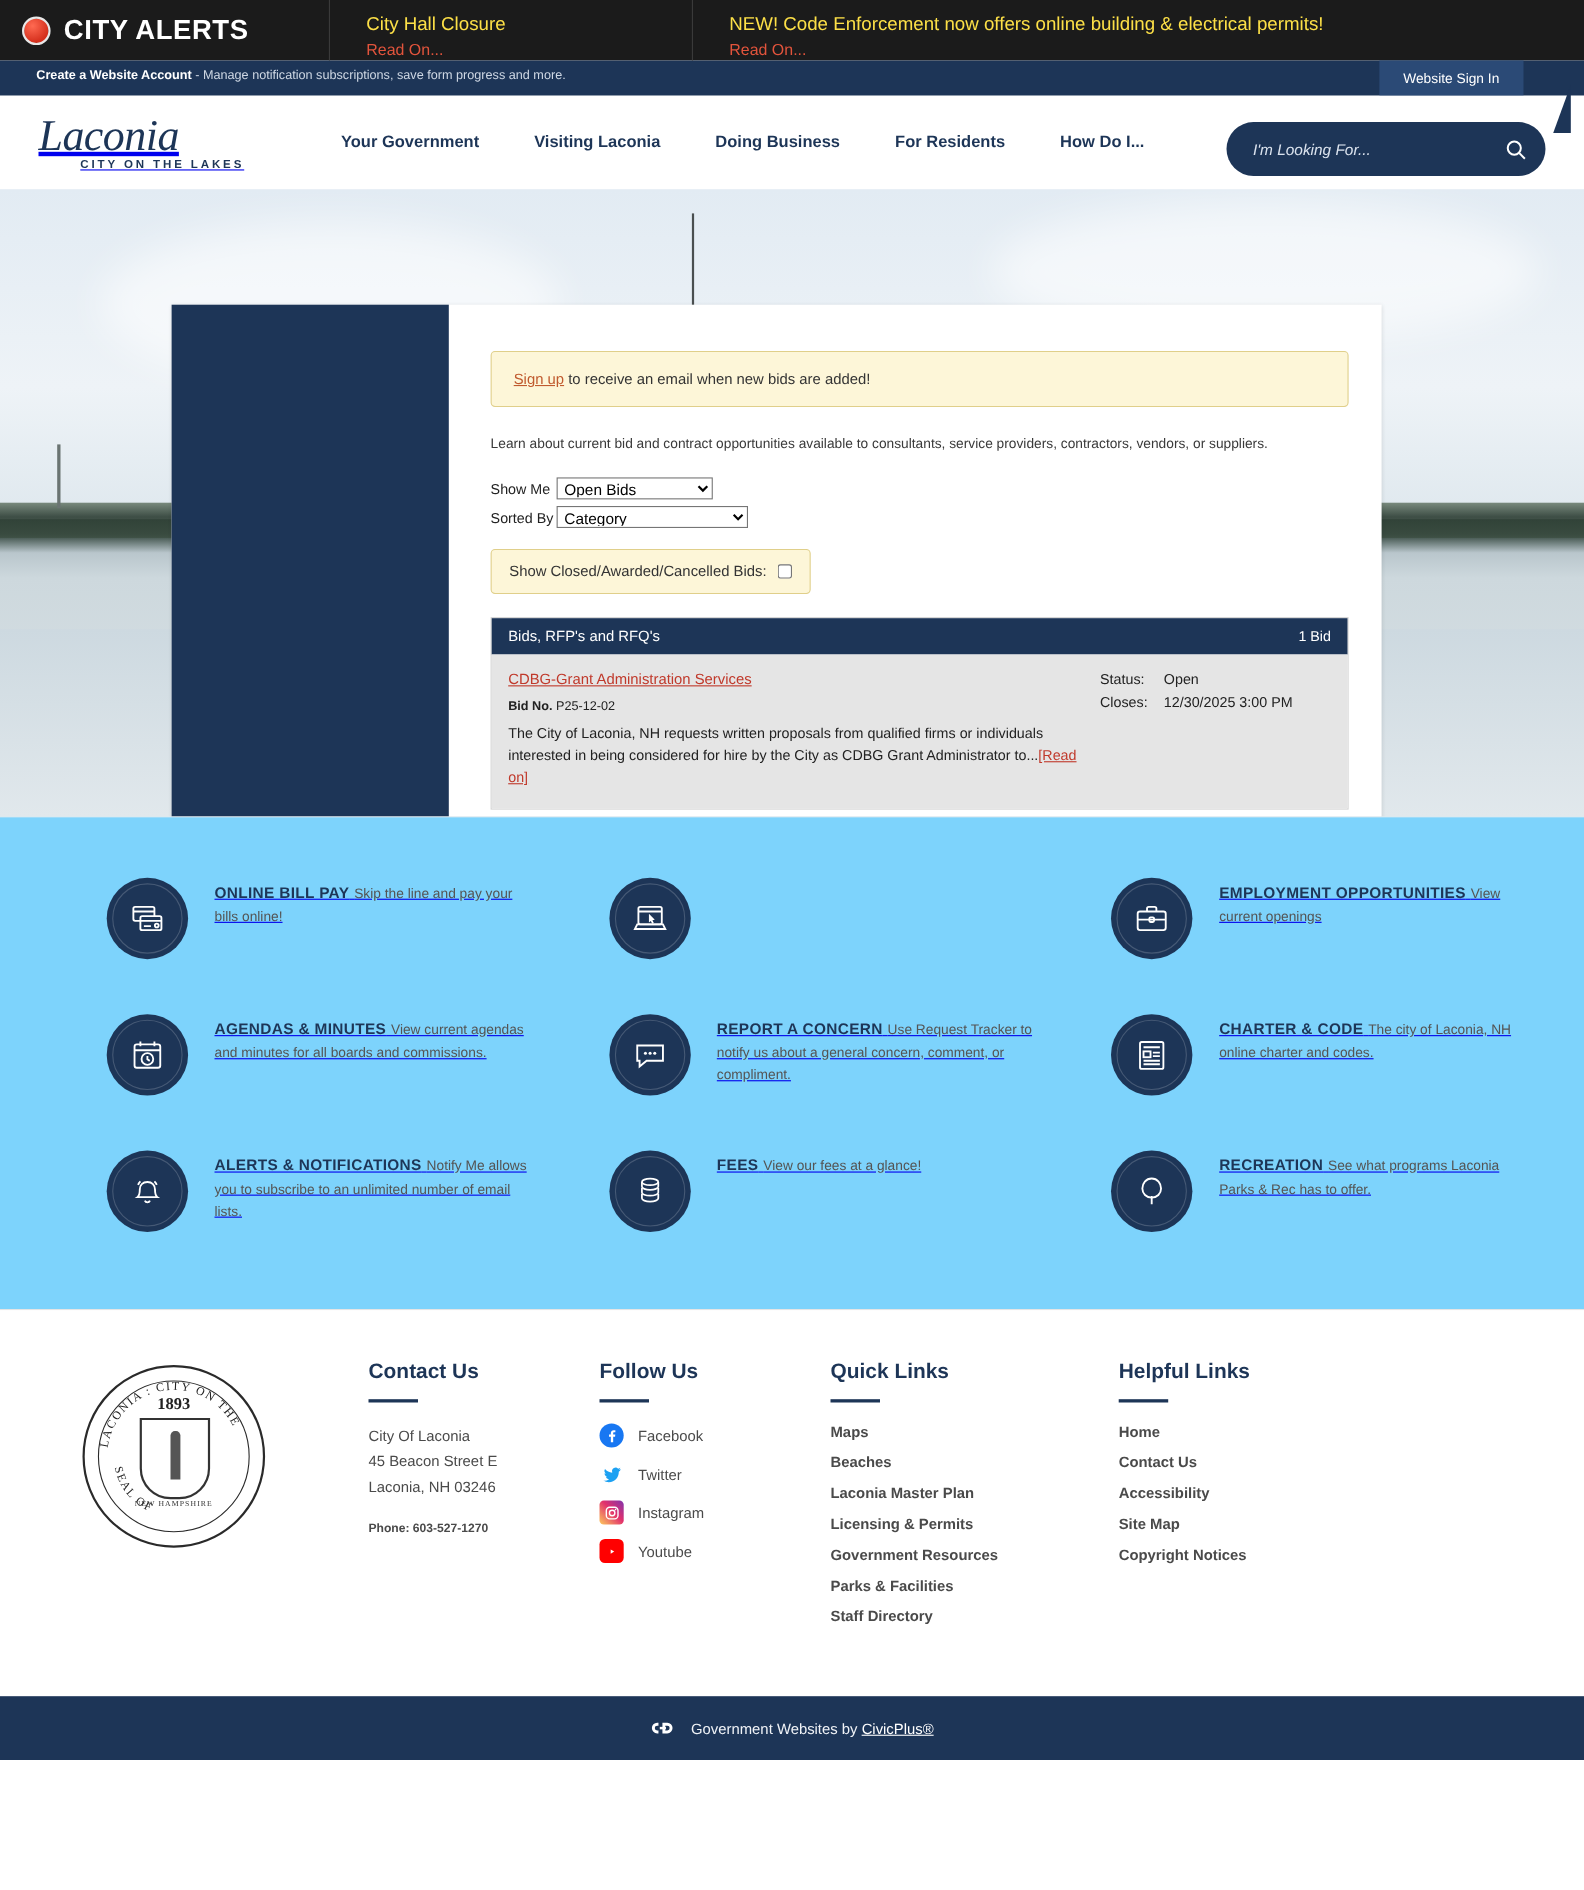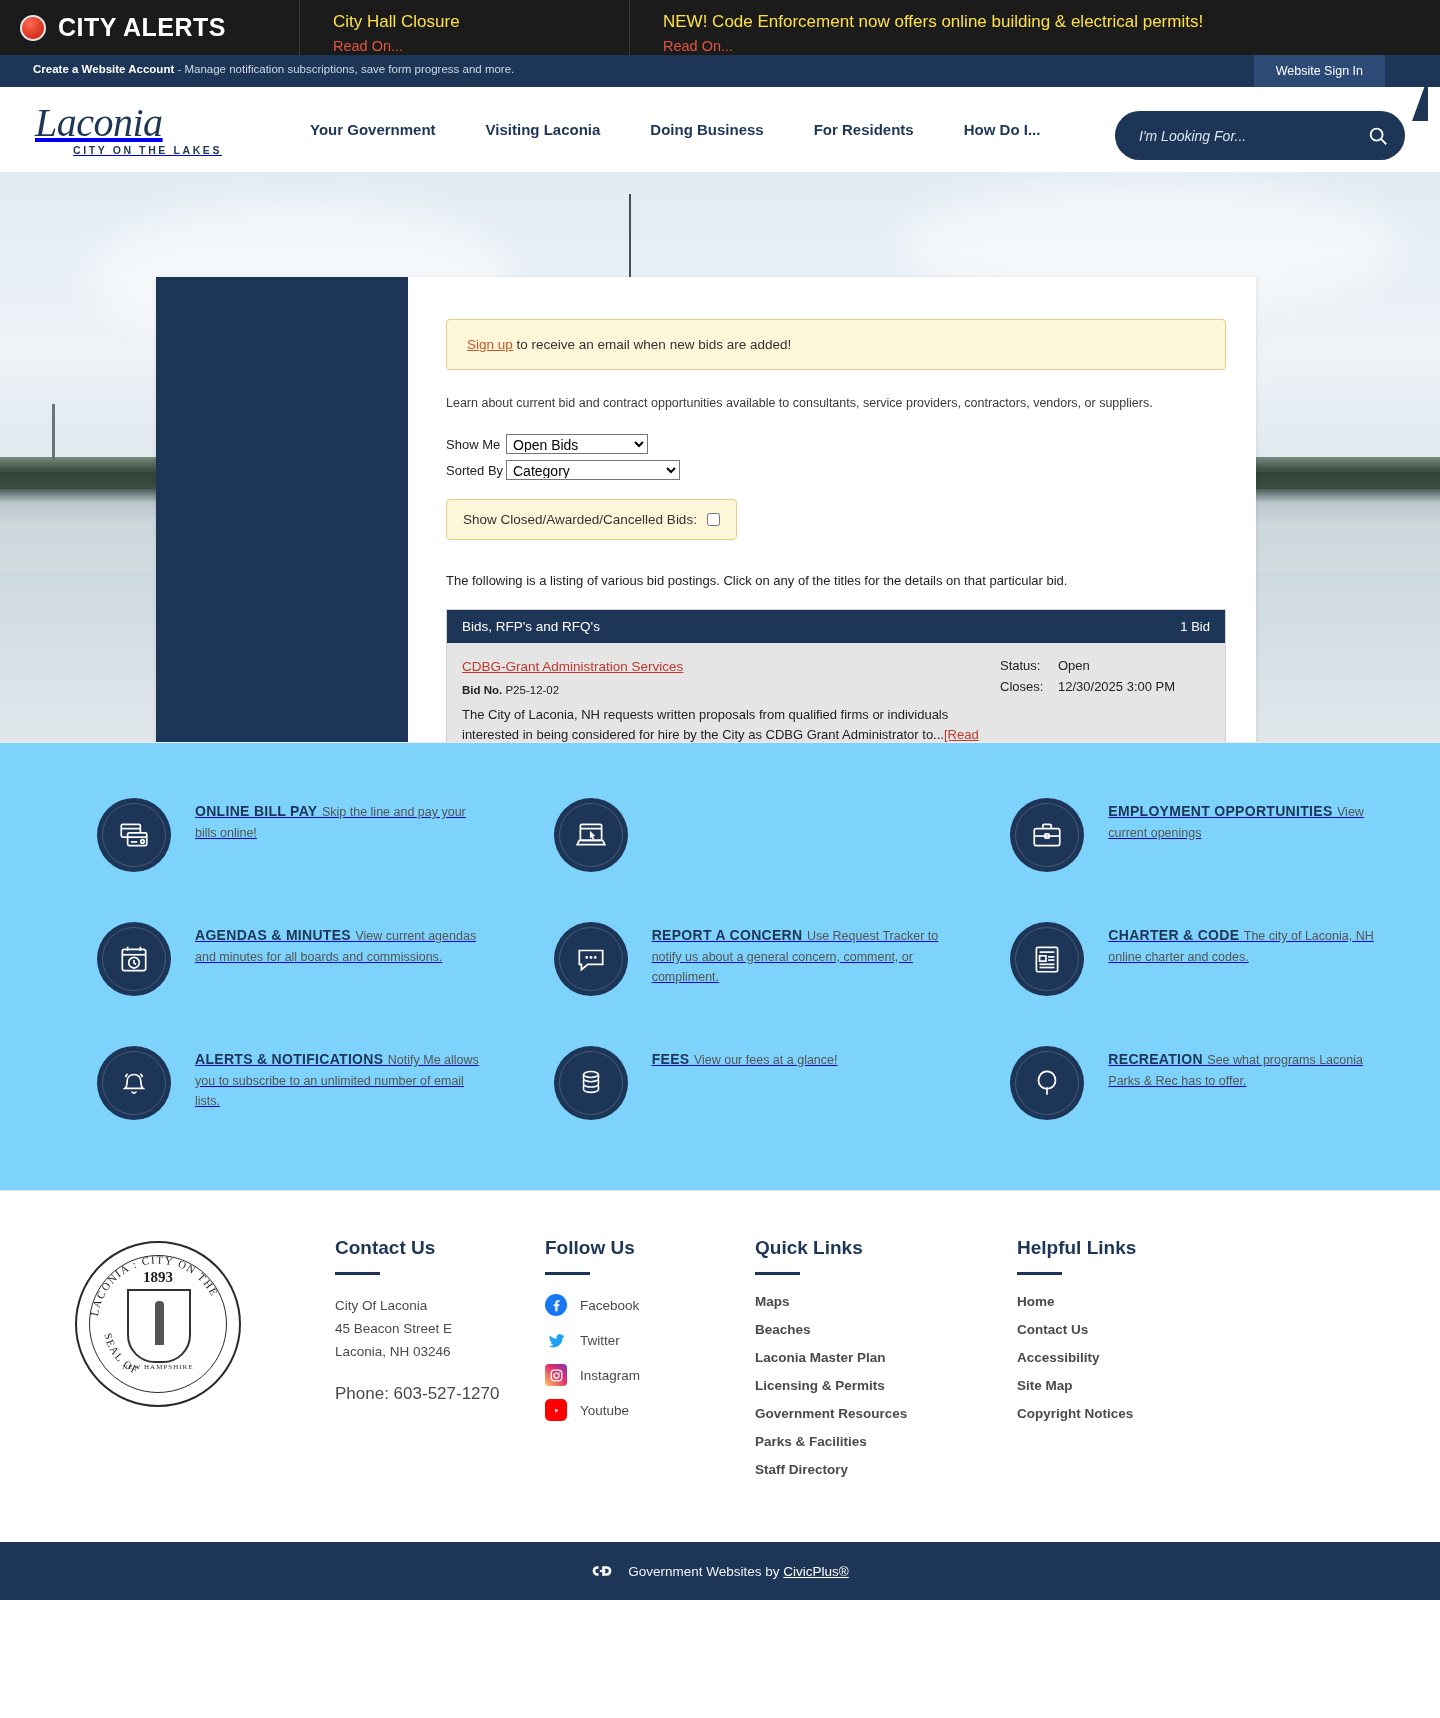--- a/index.html
+++ b/index.html
@@ -402,21 +402,21 @@
     font-size: 19px;
     color: #1d3557;
     font-weight: bold;
   }
   .fcol-rule {
     width: 45px; height: 3px;
     background: #1d3557;
     margin: 13px 0 19px;
   }
   .fline { font-size: 13.5px; color: #4a4a4a; line-height: 1.72; }
-  .fphone { font-size: 17px; color: #4a4a4a; margin-top: 20px; }
+  .fphone { font-size: 11px; color: #4a4a4a; margin-top: 20px; font-weight: bold; }
   .flink {
     display: block;
     font-size: 13.5px;
     color: #4a4a4a;
     text-decoration: none;
     margin-bottom: 13px;
     font-weight: bold;
   }
   .social-row {
     display: flex;
@@ -572,21 +572,20 @@
         <select class="filter-select sel-sort">
           <option>Category</option>
         </select>
       </div>
 
       <div class="closed-box">
         <span>Show Closed/Awarded/Cancelled Bids:</span>
         <input type="checkbox" style="">
       </div>
 
-      <div class="listing-intro">The following is a listing of various bid postings. Click on any of the titles for the details on that particular bid.</div>
 
       <div class="bid-table">
         <div class="bid-head">
           <span>Bids, RFP's and RFQ's</span>
           <span class="bid-count">1 Bid</span>
         </div>
         <div class="bid-row">
           <div class="bid-left">
             <a class="bid-title" href="#">CDBG-Grant Administration Services</a>
             <div class="bid-no">

